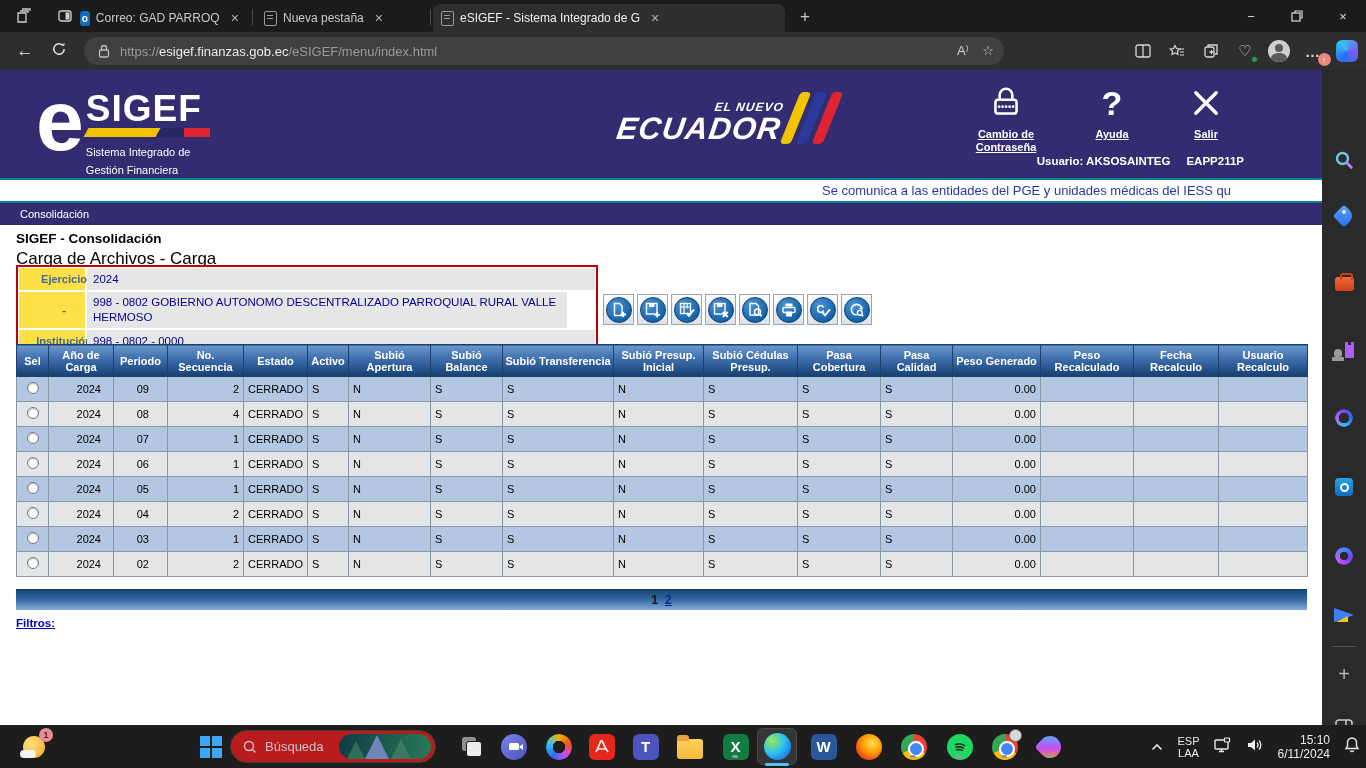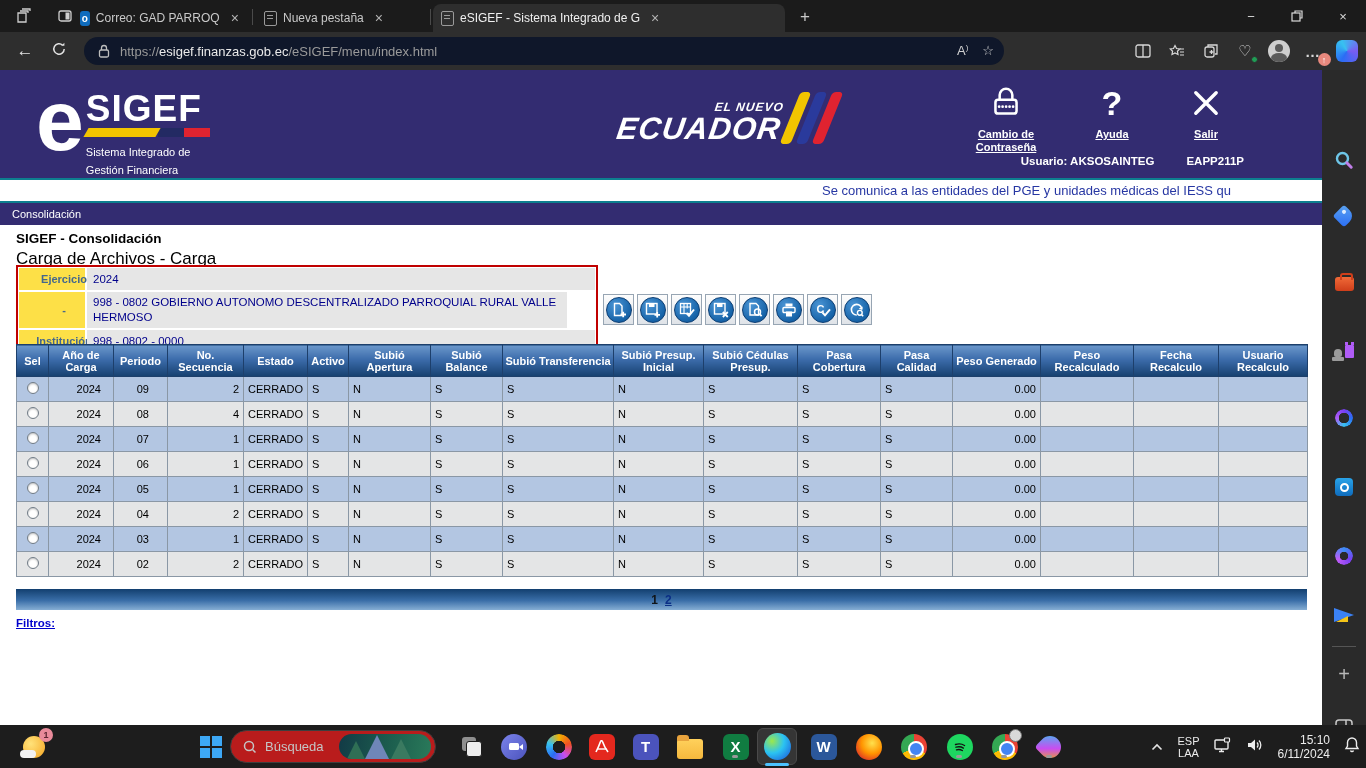--- a/index.html
+++ b/index.html
@@ -19,21 +19,21 @@
   .favicon-outlook { width:15px; height:15px; background:#0f6cbd; border-radius:3px; color:#fff; font-size:10px; font-weight:bold; display:flex; align-items:center; justify-content:center; }
   .favicon-page { width:13px; height:15px; border:1.4px solid #9a9a9a; border-radius:2px; position:relative; }
   .favicon-page:before { content:""; position:absolute; left:2px; top:3px; width:6px; height:1.4px; background:#9a9a9a; box-shadow:0 3px 0 #9a9a9a; }
   .newtab-btn { position:absolute; left:800px; top:8px; color:#c9c9c9; font-size:17px; line-height:1; }
   .win-controls { position:absolute; right:0; top:0; height:32px; display:flex; }
   .win-btn { width:46px; height:32px; display:flex; align-items:center; justify-content:center; color:#dadada; font-size:13px; }
 
   
   .navbar { position:absolute; top:32px; left:0; width:1366px; height:38px; background:#2e2e2e; display:flex; align-items:center; }
   .nav-glyph { color:#e3e3e3; font-size:17px; width:34px; text-align:center; }
-  .addressbar { position:relative; margin-left:8px; width:920px; height:28px; background:#0f172a; border-radius:14px; display:flex; align-items:center; color:#bdbdbd; font-size:13px; }
+  .addressbar { position:relative; margin-left:8px; width:920px; height:28px; background:#404040; border-radius:14px; display:flex; align-items:center; color:#bdbdbd; font-size:13px; }
   .addr-lock { margin:0 10px 0 14px; display:flex; }
   .addr-url .dim { color:#9a9a9a; }
   .addr-url .domain { color:#eaeaea; }
   .addr-right { position:absolute; right:10px; display:flex; gap:14px; align-items:center; color:#cfcfcf; font-size:13px; }
   .nav-right { position:absolute; right:8px; display:flex; align-items:center; gap:12px; }
   .nav-ic { width:22px; height:22px; display:flex; align-items:center; justify-content:center; color:#d8d8d8; font-size:15px; position:relative; }
   .avatar-ic { width:22px; height:22px; border-radius:50%; background:#cfcfcf; position:relative; overflow:hidden; }
   .avatar-ic:before { content:""; position:absolute; left:7px; top:4px; width:8px; height:8px; border-radius:50%; background:#5b5b5b; }
   .avatar-ic:after { content:""; position:absolute; left:3px; top:13px; width:16px; height:10px; border-radius:50%; background:#5b5b5b; }
   .dots-ic { letter-spacing:1px; font-weight:bold; }
@@ -59,28 +59,28 @@
   .ecuador-text { text-align:right; transform:skewX(-8deg); }
   .ecuador-top { font-size:12px; font-weight:bold; font-style:italic; letter-spacing:1px; }
   .ecuador-main { font-size:31px; font-weight:bold; font-style:italic; letter-spacing:1px; line-height:30px; }
   .ecuador-stripes { display:flex; gap:5px; margin-left:8px; }
   .ec-bar { width:11px; height:52px; transform:skewX(-22deg); border-radius:4px; }
   .header-actions { position:absolute; right:86px; top:10px; display:flex; gap:34px; }
   .h-action { display:flex; flex-direction:column; align-items:center; width:84px; color:#fff; }
   .h-action .h-ic { height:46px; display:flex; align-items:center; justify-content:center; }
   .h-label { font-size:11px; font-weight:bold; text-decoration:underline; text-align:center; line-height:13px; margin-top:2px; }
   .h-q { font-size:34px; font-weight:bold; line-height:38px; }
-  .user-row { position:absolute; right:78px; top:85px; display:flex; gap:32px; color:#fff; font-size:11.5px; font-weight:bold; }
+  .user-row { position:absolute; right:78px; top:85px; display:flex; gap:16px; color:#fff; font-size:11.5px; font-weight:bold; }
 
   
   .marquee { position:relative; width:100%; height:25px; background:#ffffff; border-top:2px solid #0d7f8f; border-bottom:2px solid #0d7f8f; overflow:hidden; }
   .marquee-text { position:absolute; left:822px; top:3px; white-space:nowrap; color:#2737a3; font-size:13px; }
 
   
-  .menubar { width:100%; height:22px; background:#332c71; color:#fff; font-size:11px; display:flex; align-items:center; padding-left:12px; }
+  .menubar { width:100%; height:22px; background:#332c71; color:#fff; font-size:11px; display:flex; align-items:center; padding-left:20px; }
 
   
   .content { position:relative; width:100%; height:500px; background:#fff; }
   .page-title { position:absolute; left:16px; top:6px; font-size:13.5px; font-weight:bold; color:#000; }
   .page-subtitle { position:absolute; left:16px; top:24px; font-size:17px; color:#000; }
 
   .formbox { position:absolute; left:16px; top:40px; width:582px; border:2px solid #c00000; background:#fff; padding:1px; }
   .form-grid { display:grid; grid-template-columns:66px 1fr; gap:2px; background:#fff; }
   .f-label { background:#fde047; color:#44678d; font-weight:bold; font-size:11px; display:flex; align-items:center; justify-content:center; text-align:center;padding-left:24px; }
   .f-value { background:#e6e6e6; color:#00008b; font-size:11.5px; display:flex; align-items:center; padding:3px 6px; min-height:22px; }

